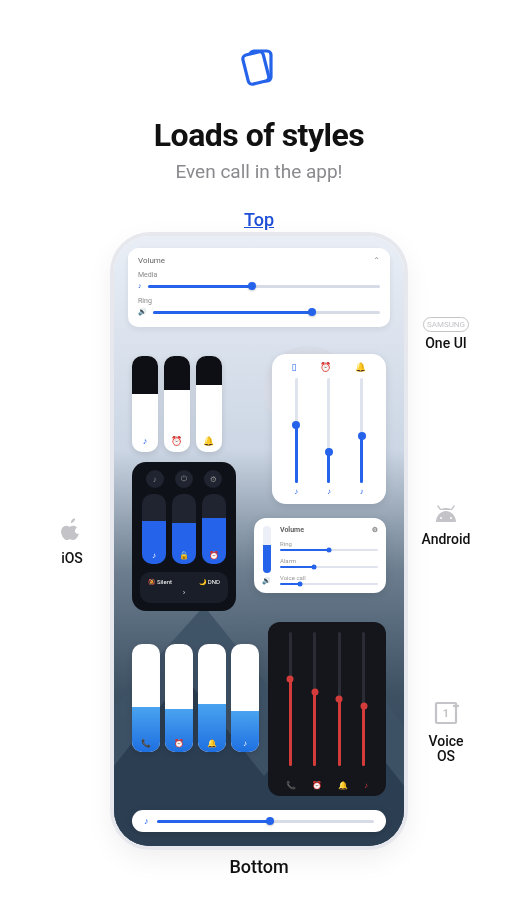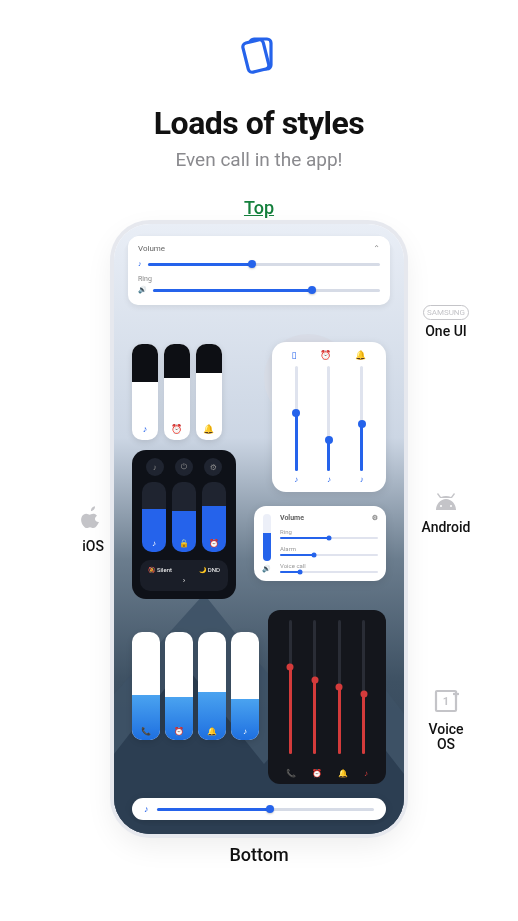--- a/index.html
+++ b/index.html
@@ -10,26 +10,26 @@
   font-family: -apple-system, BlinkMacSystemFont, "Segoe UI", Roboto, sans-serif;
   overflow: hidden;
   position: relative;
 }
 .container {
   width: 100%;
   height: 100%;
   display: flex;
   flex-direction: column;
   align-items: center;
-  padding-top: 28px;
+  padding-top: 40px;
 }
 .hero-icon { color: #2563eb; margin-bottom: 20px; }
 .title { font-size: 32px; font-weight: 700; color: #111; letter-spacing: -0.5px; margin-bottom: 6px; }
 .subtitle { font-size: 19px; color: #8a8a8e; font-weight: 400; margin-bottom: 26px; }
-.label-top { font-size: 18px; color: #15803d; font-weight: 500; margin-bottom: 6px; text-decoration: underline; }
+.label-top { font-size: 18px; color: #1d4ed8; font-weight: 500; margin-bottom: 6px; text-decoration: underline; }
 .label-bottom { font-size: 18px; color: #111; font-weight: 500; margin-top: 10px; }
 
 .phone-row {
   display: flex;
   align-items: center;
   justify-content: center;
   gap: 10px;
   position: relative;
 }
 .side-col {
@@ -38,21 +38,21 @@
   justify-content: space-around;
   height: 600px;
   width: 64px;
 }
 .side-item {
   display: flex;
   flex-direction: column;
   align-items: center;
   gap: 4px;
 }
-.side-item.left { align-items: flex-end; }
+.side-item.left { }
 .side-item .ic { color: #c4c4c8; }
 .side-label { font-size: 14px; color: #111; font-weight: 500; text-align: center; line-height: 1.1; }
 
 .phone {
   width: 290px;
   height: 610px;
   border-radius: 36px;
   background: #fff;
   box-shadow: 0 0 0 4px #e6e8ee, 0 10px 30px rgba(0,0,0,0.08);
   overflow: hidden;
@@ -306,20 +306,21 @@
       </svg>
 
       <div class="phone-inner">
 
         <div class="top-card">
           <div class="tc-head">
             <span class="tc-title">Volume</span>
             <span class="tc-chev">⌃</span>
           </div>
           <div class="tc-row">
+            <span class="tc-label">Media</span>
             <div class="slider-h">
               <span style="font-size:7px;color:#2563eb;margin-right:6px">♪</span>
               <div class="slider-track">
                   <div class="slider-fill" style="width:45%"></div>
                   <div class="slider-thumb" style="left:45%"></div>
                 </div>
             </div>
           </div>
           <div class="tc-row">
             <span class="tc-label">Ring</span>

